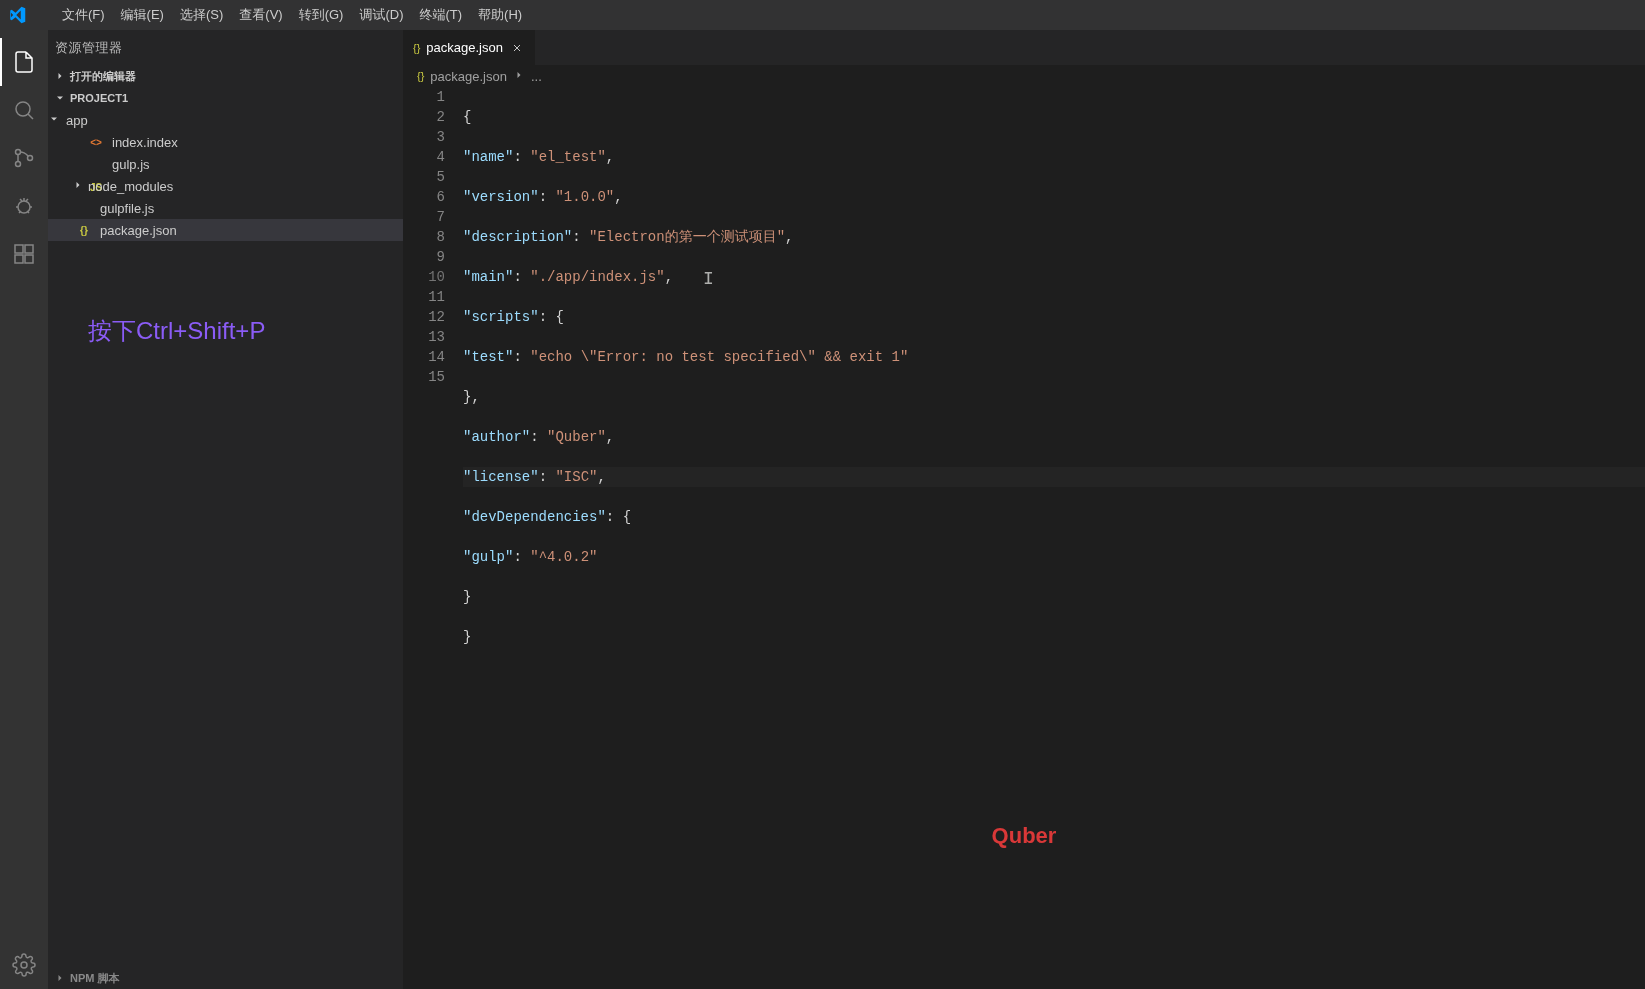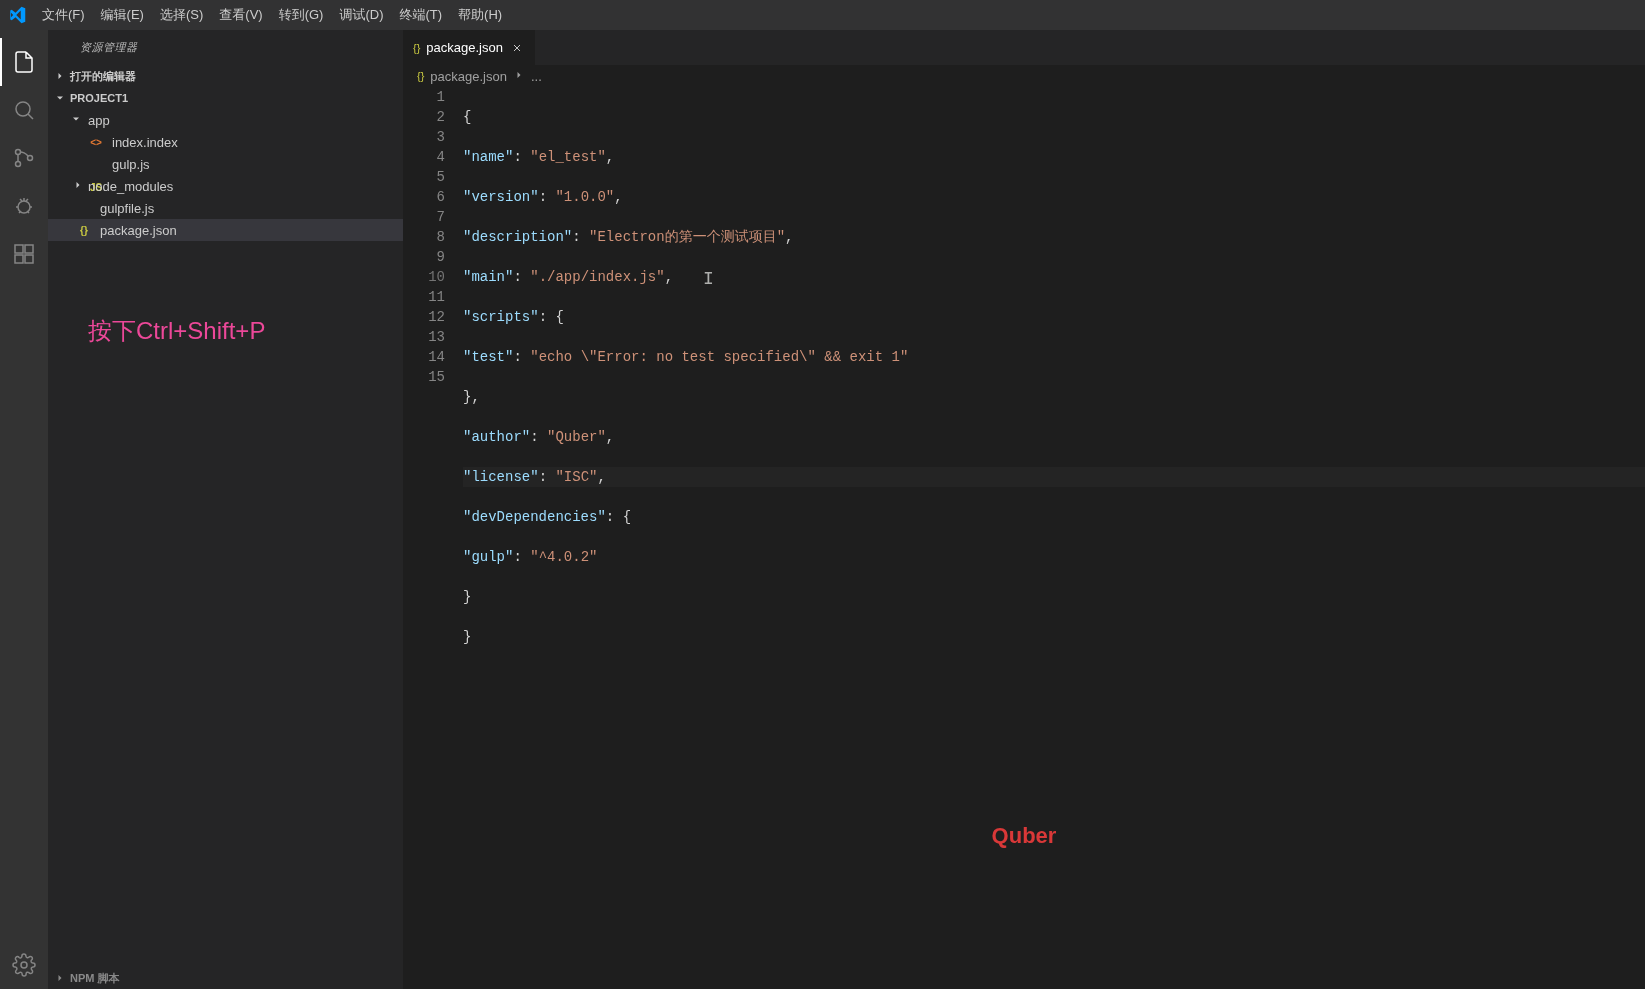--- a/index.html
+++ b/index.html
@@ -15,20 +15,21 @@
     flex-direction: column;
   }
   
   .titlebar {
     height: 30px;
     background: #323233;
     display: flex;
     align-items: center;
     padding: 0 8px;
     color: #cccccc;
+    gap: 20px;
   }
   .titlebar .logo {
     margin-right: 8px;
     display: flex;
     align-items: center;
   }
   .menubar { display: flex; }
   .menubar-item { padding: 0 8px; cursor: pointer; line-height: 30px; }
   .title-center {
     position: absolute;
@@ -77,25 +78,24 @@
     width: 355px;
     background: #252526;
     display: flex;
     flex-direction: column;
     position: relative;
   }
   .sidebar-title {
     height: 35px;
     display: flex;
     align-items: center;
-    padding: 0 32px;
-    font-size: 11px;
+    padding: 0 7px;
+    font-size: 13px;
     color: #bbbbbb;
     letter-spacing: 0.5px;
-    font-style: italic;
   }
   .explorer-section {
     display: flex;
     align-items: center;
     height: 22px;
     padding: 0 4px;
     font-size: 11px;
     font-weight: bold;
     color: #cccccc;
     cursor: pointer;
@@ -126,21 +126,21 @@
     font-weight: bold;
   }
   .fi-js { color: #cbcb41; margin-top: 47px; }
   .fi-html { color: #e37933; }
   .fi-json { color: #cbcb41; }
   .sidebar-hint {
     position: absolute;
     left: 40px;
     top: 285px;
     font-size: 24px;
-    color: #ec4899;
+    color: #8b5cf6;
     font-family: "Microsoft YaHei", sans-serif;
     pointer-events: none;
   }
   .outline-sections {
     margin-top: auto;
   }
   
   .editor-area {
     flex: 1;
     display: flex;
@@ -323,21 +323,21 @@
 
     <div class="explorer-section">
       <span class="chevron">
         <svg width="12" height="12" viewBox="0 0 16 16">
             <path fill="currentColor" d="M4 6l4 4 4-4z"></path>
           </svg>
       </span>
       <span>PROJECT1</span>
     </div>
 
-    <div class="tree-row" style="padding-left:22px;">
+    <div class="tree-row" style="">
       <span class="chevron" style="width:14px;">
         <svg width="12" height="12" viewBox="0 0 16 16">
             <path fill="currentColor" d="M4 6l4 4 4-4z"></path>
           </svg>
       </span>
       <span class="tree-label">app</span>
     </div>
     <div class="tree-row" style="padding-left:40px;">
       <span class="file-icon fi-html">&lt;&gt;</span>
       <span class="tree-label">index.index</span>

